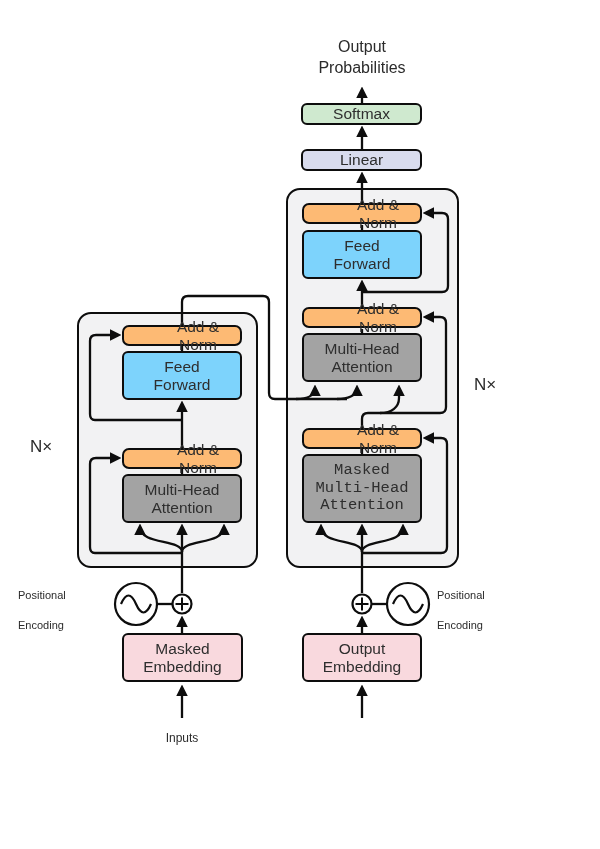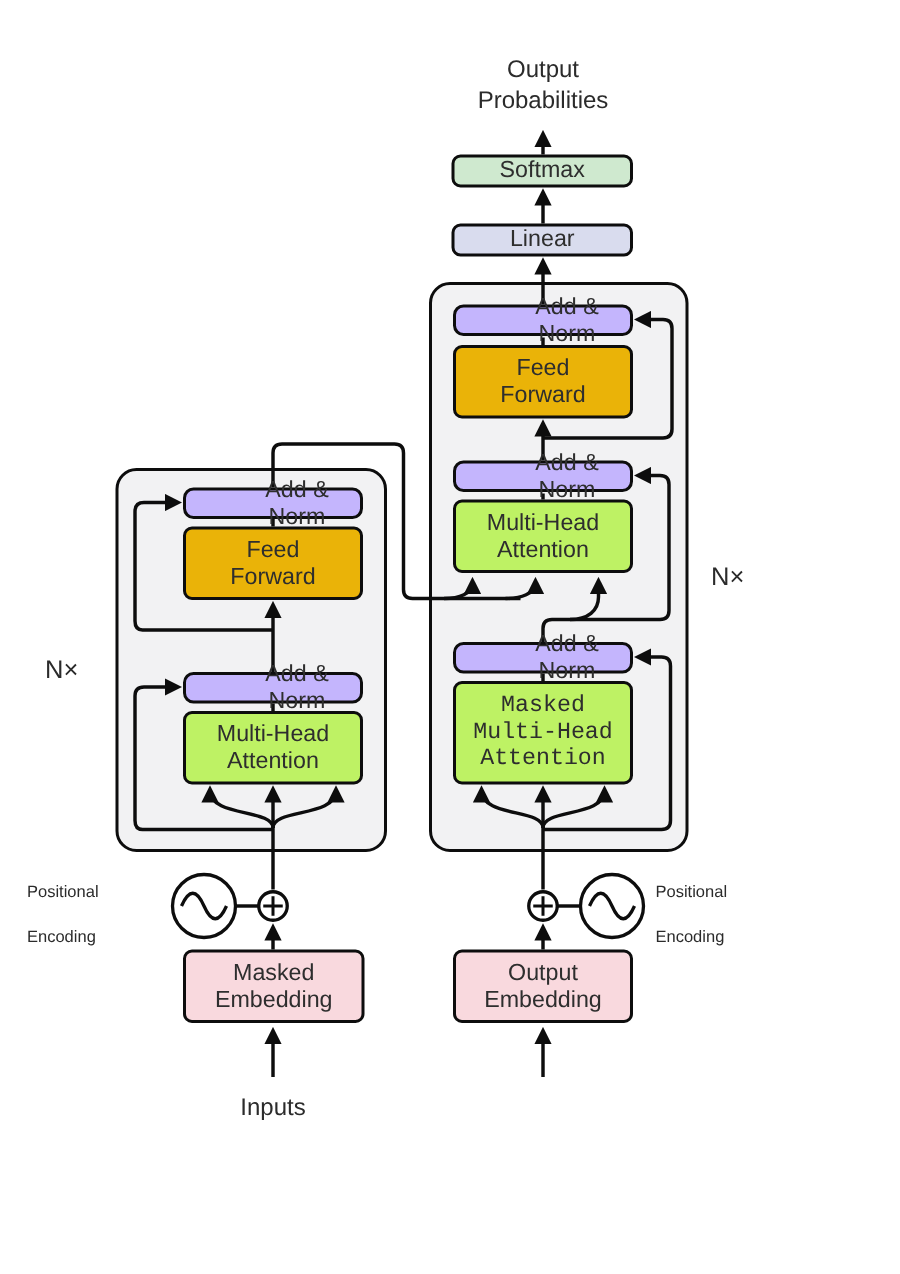--- a/index.html
+++ b/index.html
@@ -2,30 +2,30 @@
 <html><head>
 <meta charset="utf-8">
 <style>
   html,body{margin:0;padding:0;background:#fff;}
   .stage{position:relative;width:600px;height:849px;background:#ffffff;
          font-family:"Liberation Sans",sans-serif;color:#2b2b2b;overflow:hidden;border-radius:29px;}
   .wires{position:absolute;left:0;top:0;z-index:1;}
   .box{position:absolute;box-sizing:border-box;border:2px solid #0d0d0d;border-radius:6px;
        display:flex;align-items:center;justify-content:center;text-align:center;
        white-space:pre-line;font-size:15.5px;line-height:1.15;color:#2e2e2e;z-index:2;}
-  .an{background:#c4b5fd;border-radius:7px;padding-left:32px;}
-  .ff{background:#eab308;}
-  .mha{background:#bef264;}
+  .an{background:#fdba74;border-radius:7px;padding-left:32px;}
+  .ff{background:#7dd3fc;}
+  .mha{background:#a3a3a3;}
   .emb{background:#f9d9de;}
   .softmax{background:#cfe9cf;}
   .linear{background:#d9dcee;}
   .lbl{position:absolute;white-space:pre-line;z-index:2;color:#2b2b2b;}
   .lbl.center{text-align:center;}
   .title-lbl{font-size:16px;line-height:21px;}
-  .io-lbl{font-size:16px;line-height:21px;}
+  .io-lbl{font-size:12px;line-height:21px;}
   .n-lbl{font-size:17px;}
   .pe-lbl{font-size:11px;line-height:30px;}
   .caption-lbl{font-family:"Liberation Serif",serif;font-size:18.5px;color:#000;}
 </style>
 </head>
 <body>
 
 <div class="stage">
 
   <svg class="wires" width="600" height="849" viewBox="0 0 600 849">

